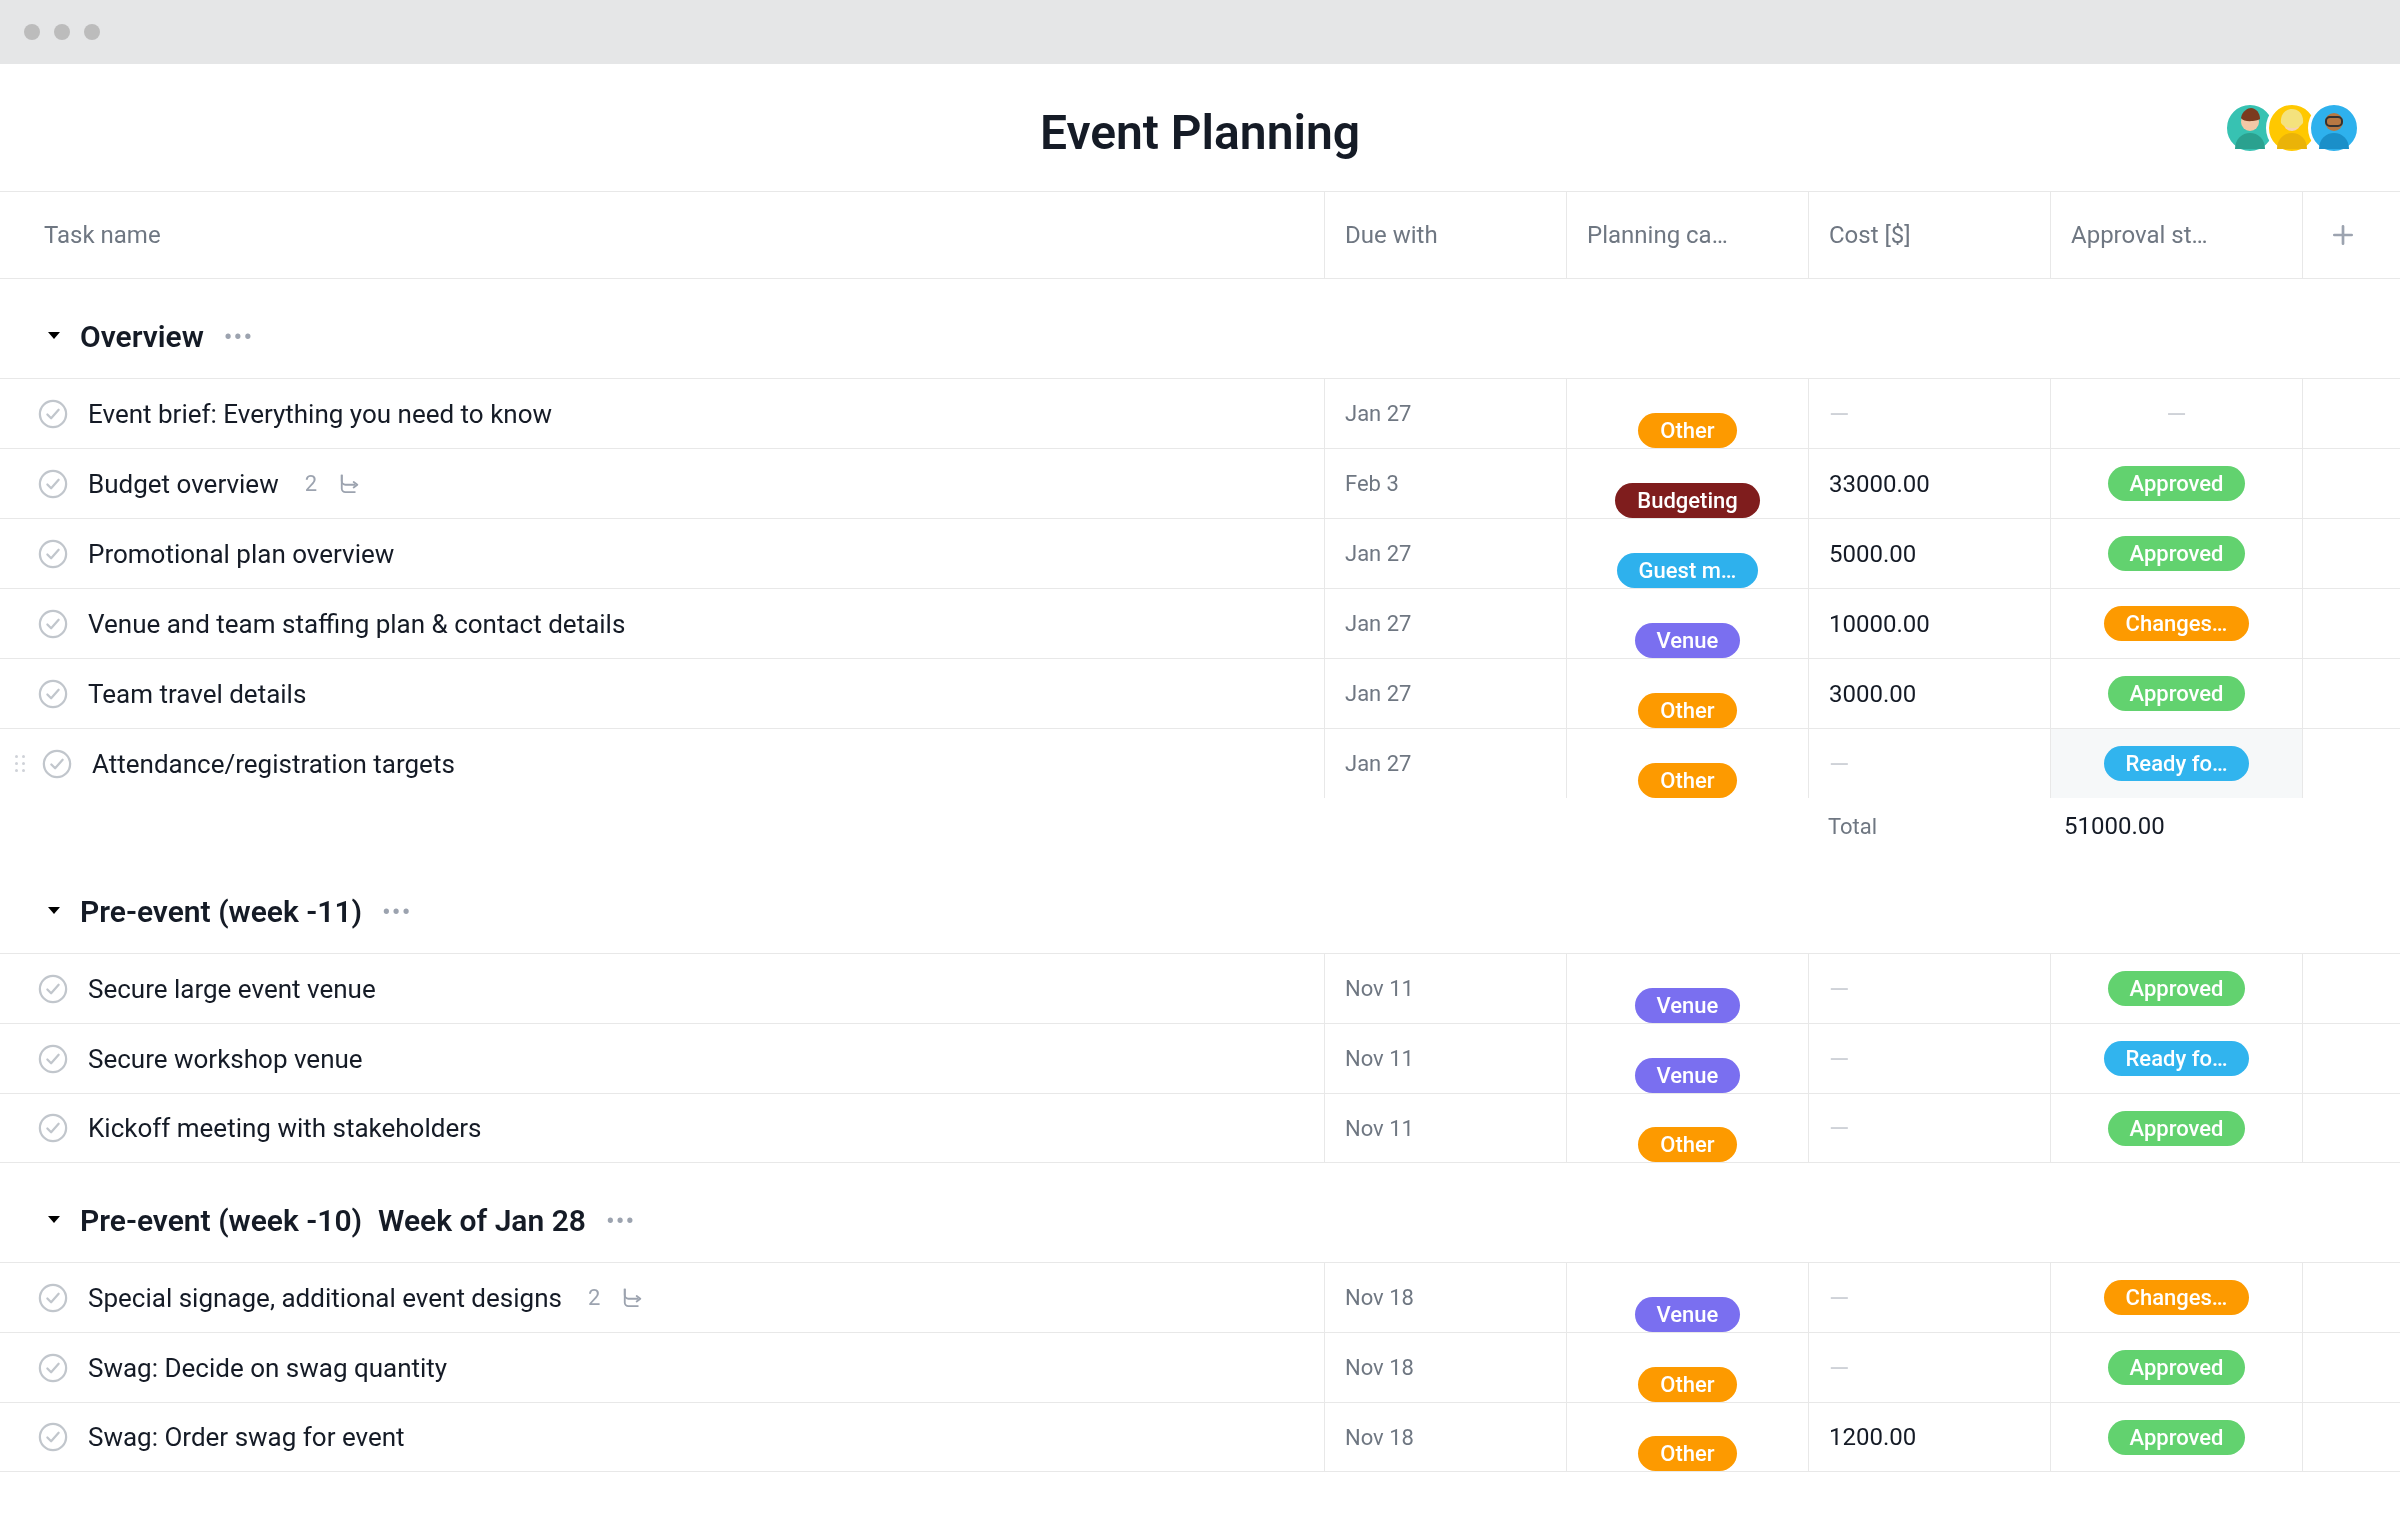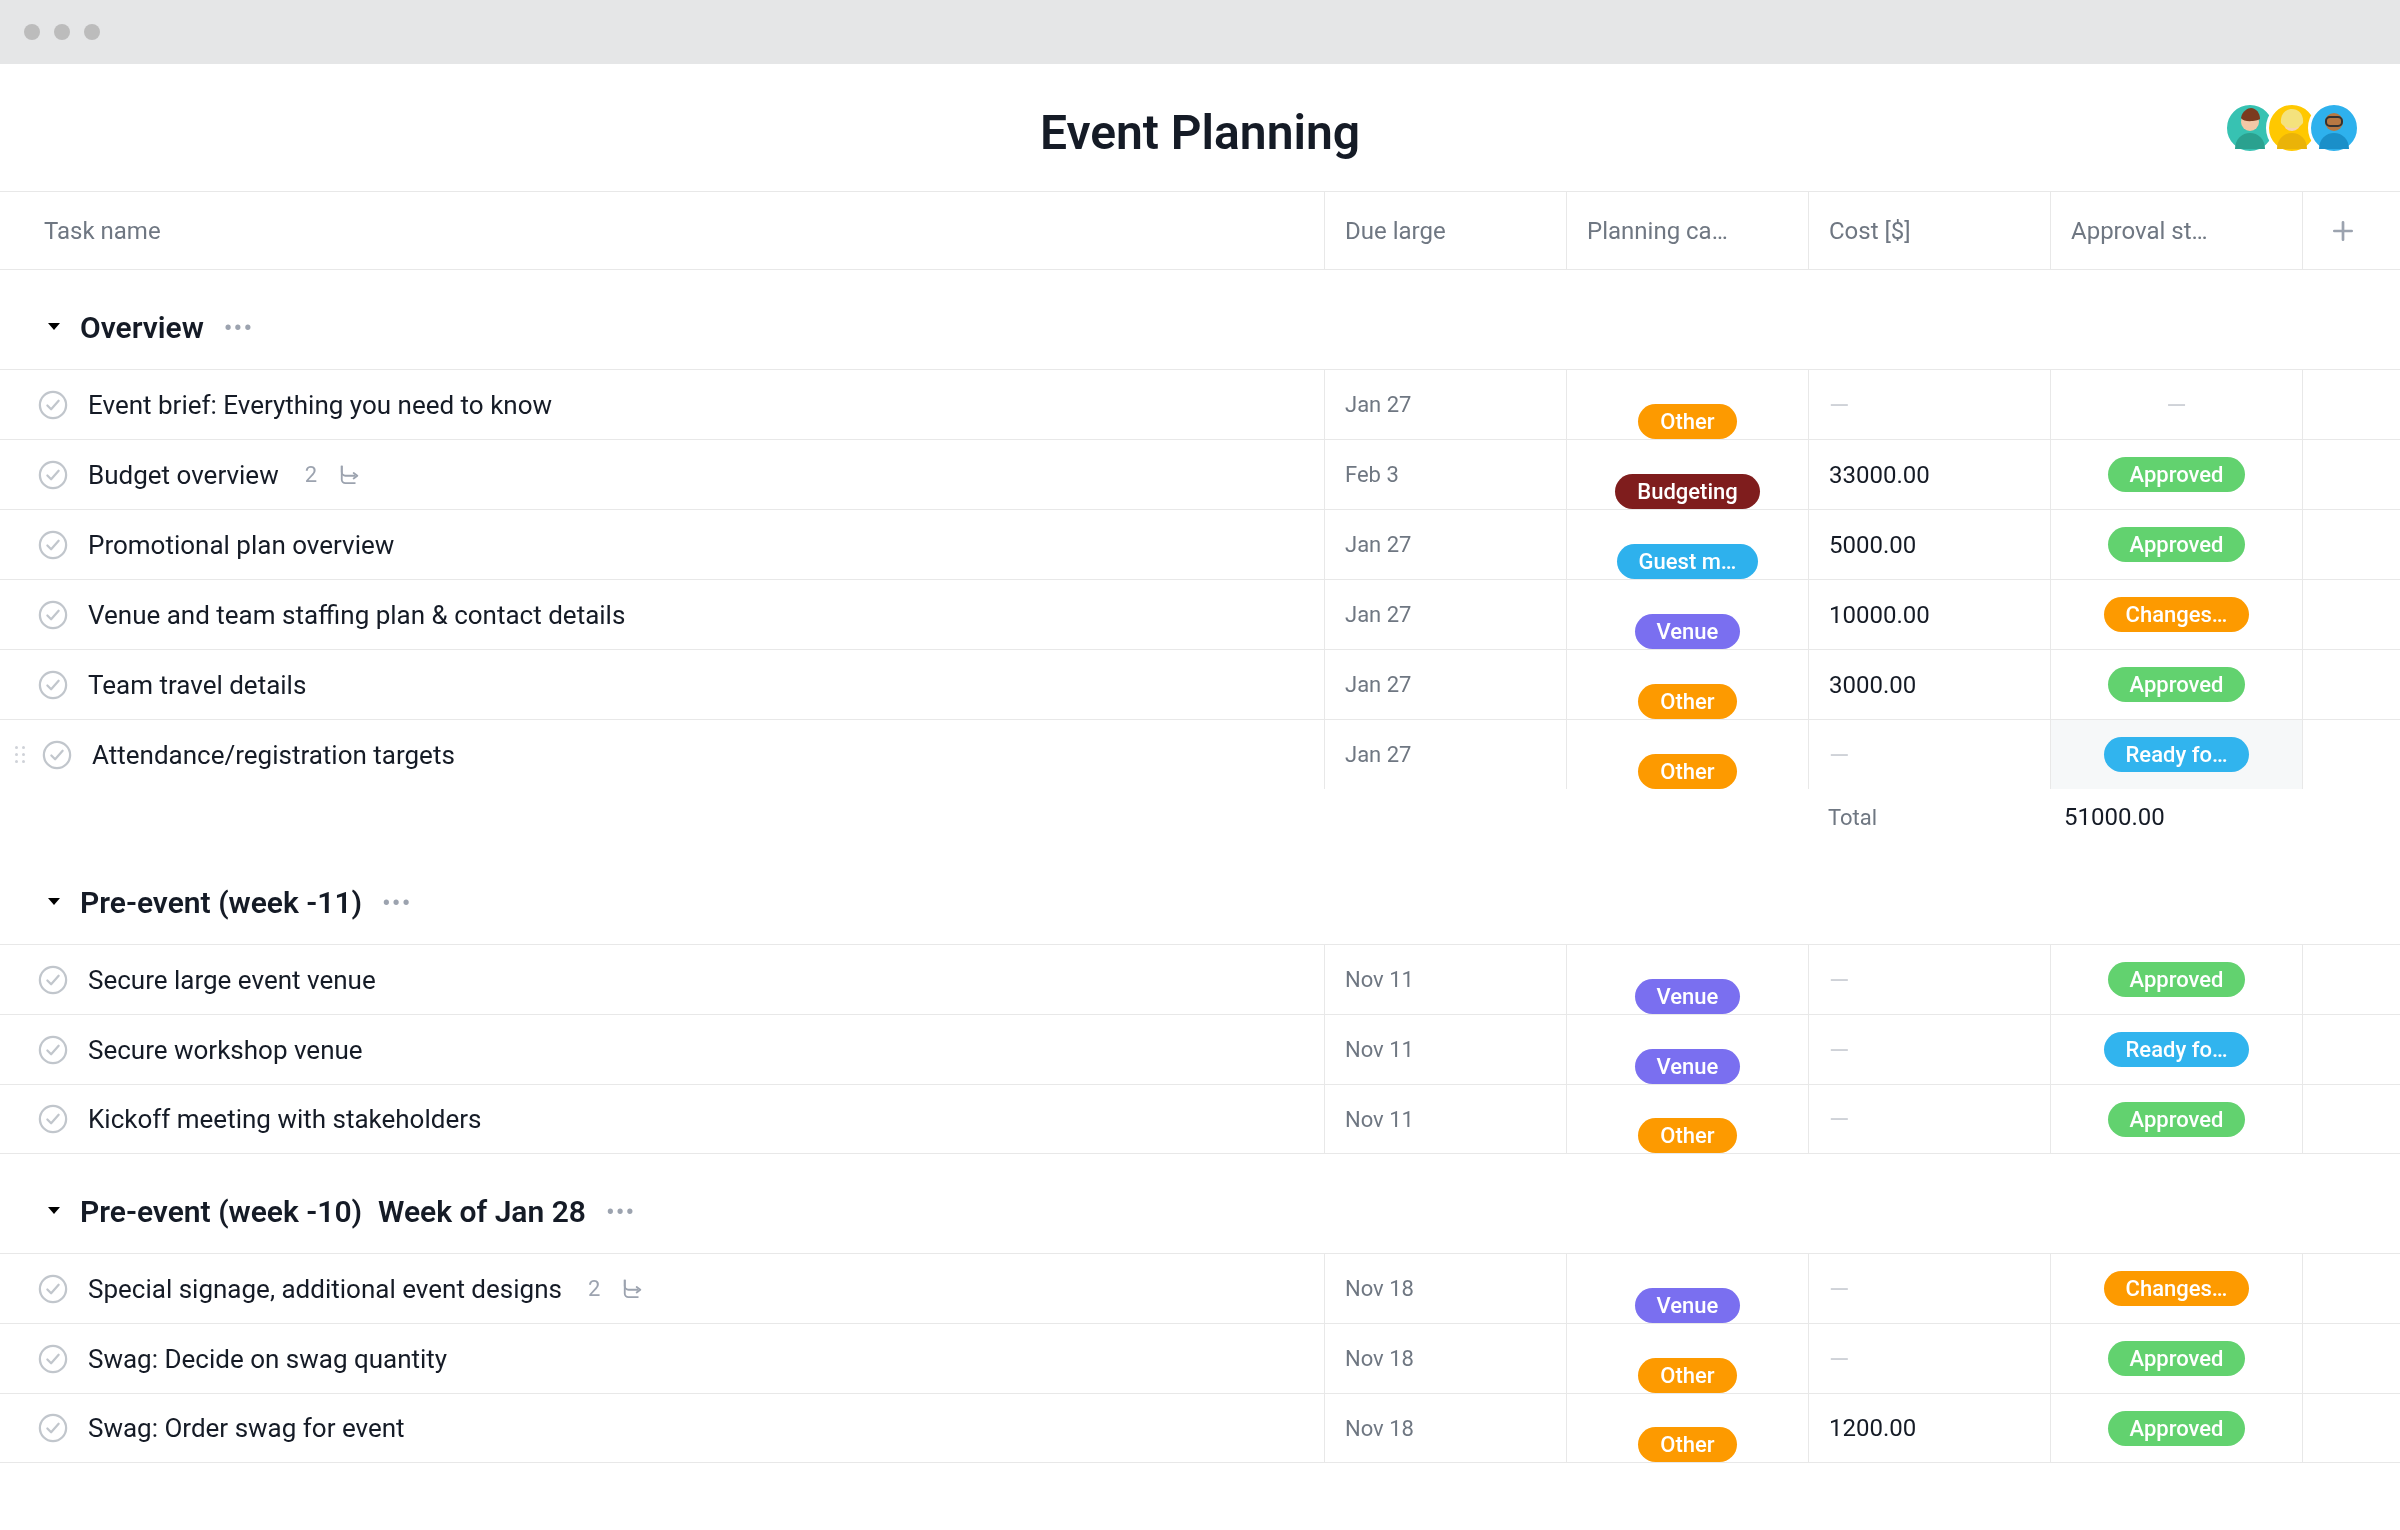--- a/index.html
+++ b/index.html
@@ -12,21 +12,21 @@
   .frame { padding:0 0 0 0; }
 
   
   .page-head { position:relative; display:flex; justify-content:center; align-items:center; padding:40px 40px 30px 40px; }
   .page-title { font-size:48px; font-weight:600; }
   .avatars { position:absolute; right:40px; top:50%; transform:translateY(-50%); display:flex; }
   .avatar  { width:52px; height:52px; border-radius:50%; border:3px solid #fff; margin-left:-10px; display:flex; align-items:center; justify-content:center; }
   .avatar svg{ width:46px; height:46px; }
 
   
-  .colhead { display:grid; grid-template-columns: 1324px 242px 242px 242px 252px 80px; align-items:center; border-top:1px solid #e8e8e8; border-bottom:1px solid #e8e8e8; height:79px;}
+  .colhead { display:grid; grid-template-columns: 1324px 242px 242px 242px 252px 80px; align-items:center; border-top:1px solid #e8e8e8; border-bottom:1px solid #e8e8e8; height:88px;}
   .colhead .ch   { font-size:24px; color:#6f7782; padding:0 20px; white-space:nowrap; overflow:hidden; text-overflow:ellipsis; border-left:1px solid #e8e8e8; height:100%; display:flex; align-items:center;}
   .colhead .ch.first { border-left:none; padding-left:44px;}
   .colhead .plus { display:flex; align-items:center; justify-content:center; border-left:1px solid #e8e8e8; height:100%;}
   .colhead .plus svg{ width:26px; height:26px; stroke:#9ca3af; }
 
   .sections { padding:0 0 0 0; }
 
   
   .section { }
   .sec-head { display:flex; align-items:center; gap:16px; padding:40px 0 24px 44px;}
@@ -105,21 +105,21 @@
             <circle cx="23" cy="17" r="9" fill="#b77843"></circle>
             <path d="M8 44c0-10 7-16 15-16s15 6 15 16" fill="#1a8fc9"></path>
             <rect x="15" y="12" width="16" height="9" rx="4" fill="none" stroke="#333" stroke-width="2"></rect>
           </svg>
       </div>
     </div>
   </div>
 
   <div class="colhead">
     <div class="ch first">Task name</div>
-    <div class="ch">Due large</div>
+    <div class="ch">Due with</div>
     <div class="ch">Planning ca…</div>
     <div class="ch">Cost [$]</div>
     <div class="ch">Approval st…</div>
     <div class="plus">
       <svg viewBox="0 0 24 24">
           <path d="M12 4v16M4 12h16" stroke-width="2.5" stroke-linecap="round"></path>
         </svg>
     </div>
   </div>
 

